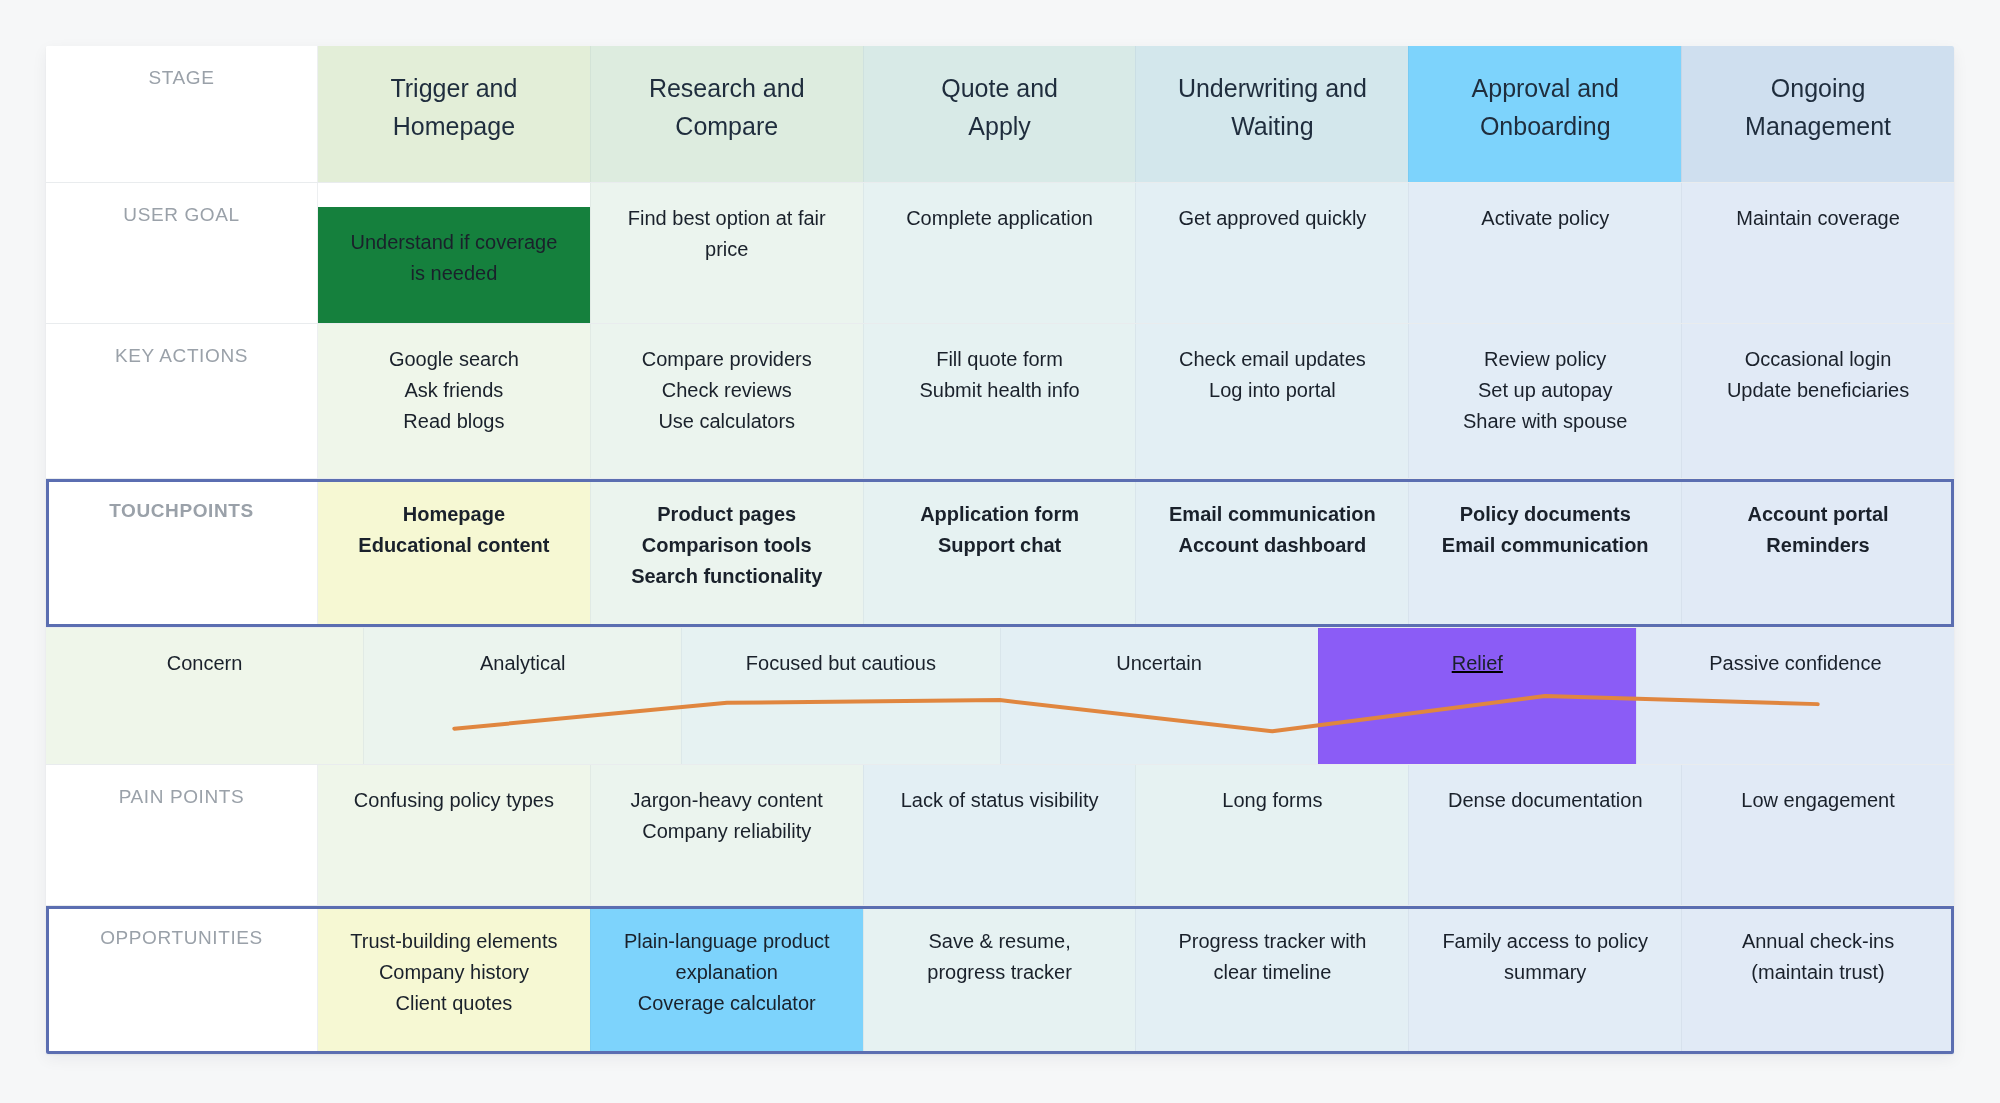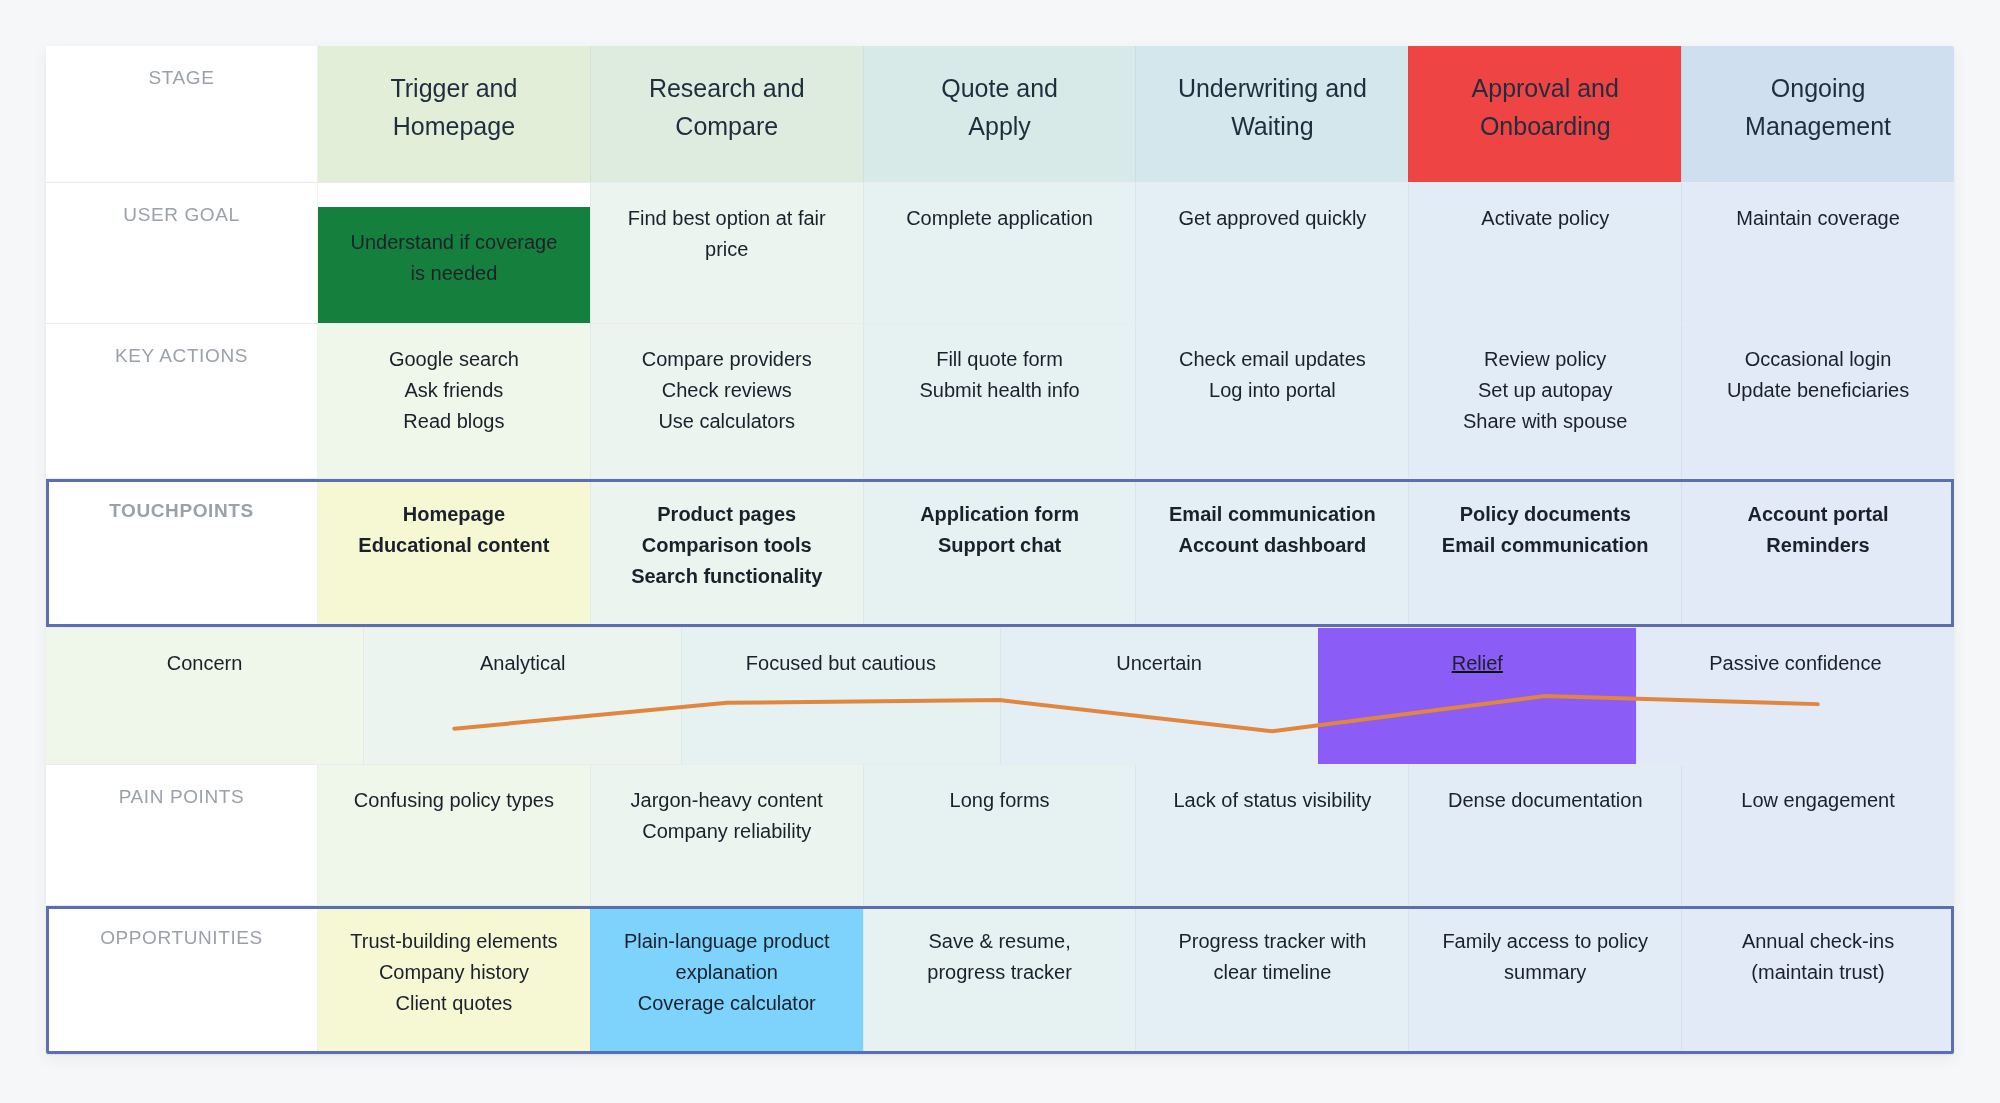--- a/index.html
+++ b/index.html
@@ -81,21 +81,21 @@
             <div class="header-line">Compare</div>
           </div>
           <div class="cell header-cell" style="background: rgb(216, 234, 231);">
             <div class="header-line">Quote and</div>
             <div class="header-line">Apply</div>
           </div>
           <div class="cell header-cell" style="background: rgb(211, 231, 236);">
             <div class="header-line">Underwriting and</div>
             <div class="header-line">Waiting</div>
           </div>
-          <div class="cell header-cell" style="background: #ef4444;">
+          <div class="cell header-cell" style="background: #7dd3fc;">
             <div class="header-line">Approval and</div>
             <div class="header-line">Onboarding</div>
           </div>
           <div class="cell header-cell" style="background: rgb(207, 223, 239);">
             <div class="header-line">Ongoing</div>
             <div class="header-line">Management</div>
           </div>
         </div>
         <div class="row" style="height: 141px;">
           <div class="label-cell"><span class="row-label">USER GOAL</span></div>
@@ -201,25 +201,25 @@
         </div>
         <div class="row" style="height: 141px;">
           <div class="label-cell"><span class="row-label">PAIN POINTS</span></div>
           <div class="cell" style="background: rgb(239, 246, 234);">
             <div class="cell-line">Confusing policy types</div>
           </div>
           <div class="cell" style="background: rgb(235, 244, 238);">
             <div class="cell-line">Jargon-heavy content</div>
             <div class="cell-line">Company reliability</div>
           </div>
+          <div class="cell" style="background: rgb(227, 239, 244);">
+            <div class="cell-line">Lack of status visibility</div>
+          </div>
           <div class="cell" style="background: rgb(230, 242, 242);">
             <div class="cell-line">Long forms</div>
-          </div>
-          <div class="cell" style="background: rgb(227, 239, 244);">
-            <div class="cell-line">Lack of status visibility</div>
           </div>
           <div class="cell" style="background: rgb(226, 236, 246);">
             <div class="cell-line">Dense documentation</div>
           </div>
           <div class="cell" style="background: rgb(225, 234, 246);">
             <div class="cell-line">Low engagement</div>
           </div>
         </div>
         <div class="row outlined" style="height: 149px; --outline-color: #5b6eb1;">
           <div class="label-cell"><span class="row-label">OPPORTUNITIES</span></div>

